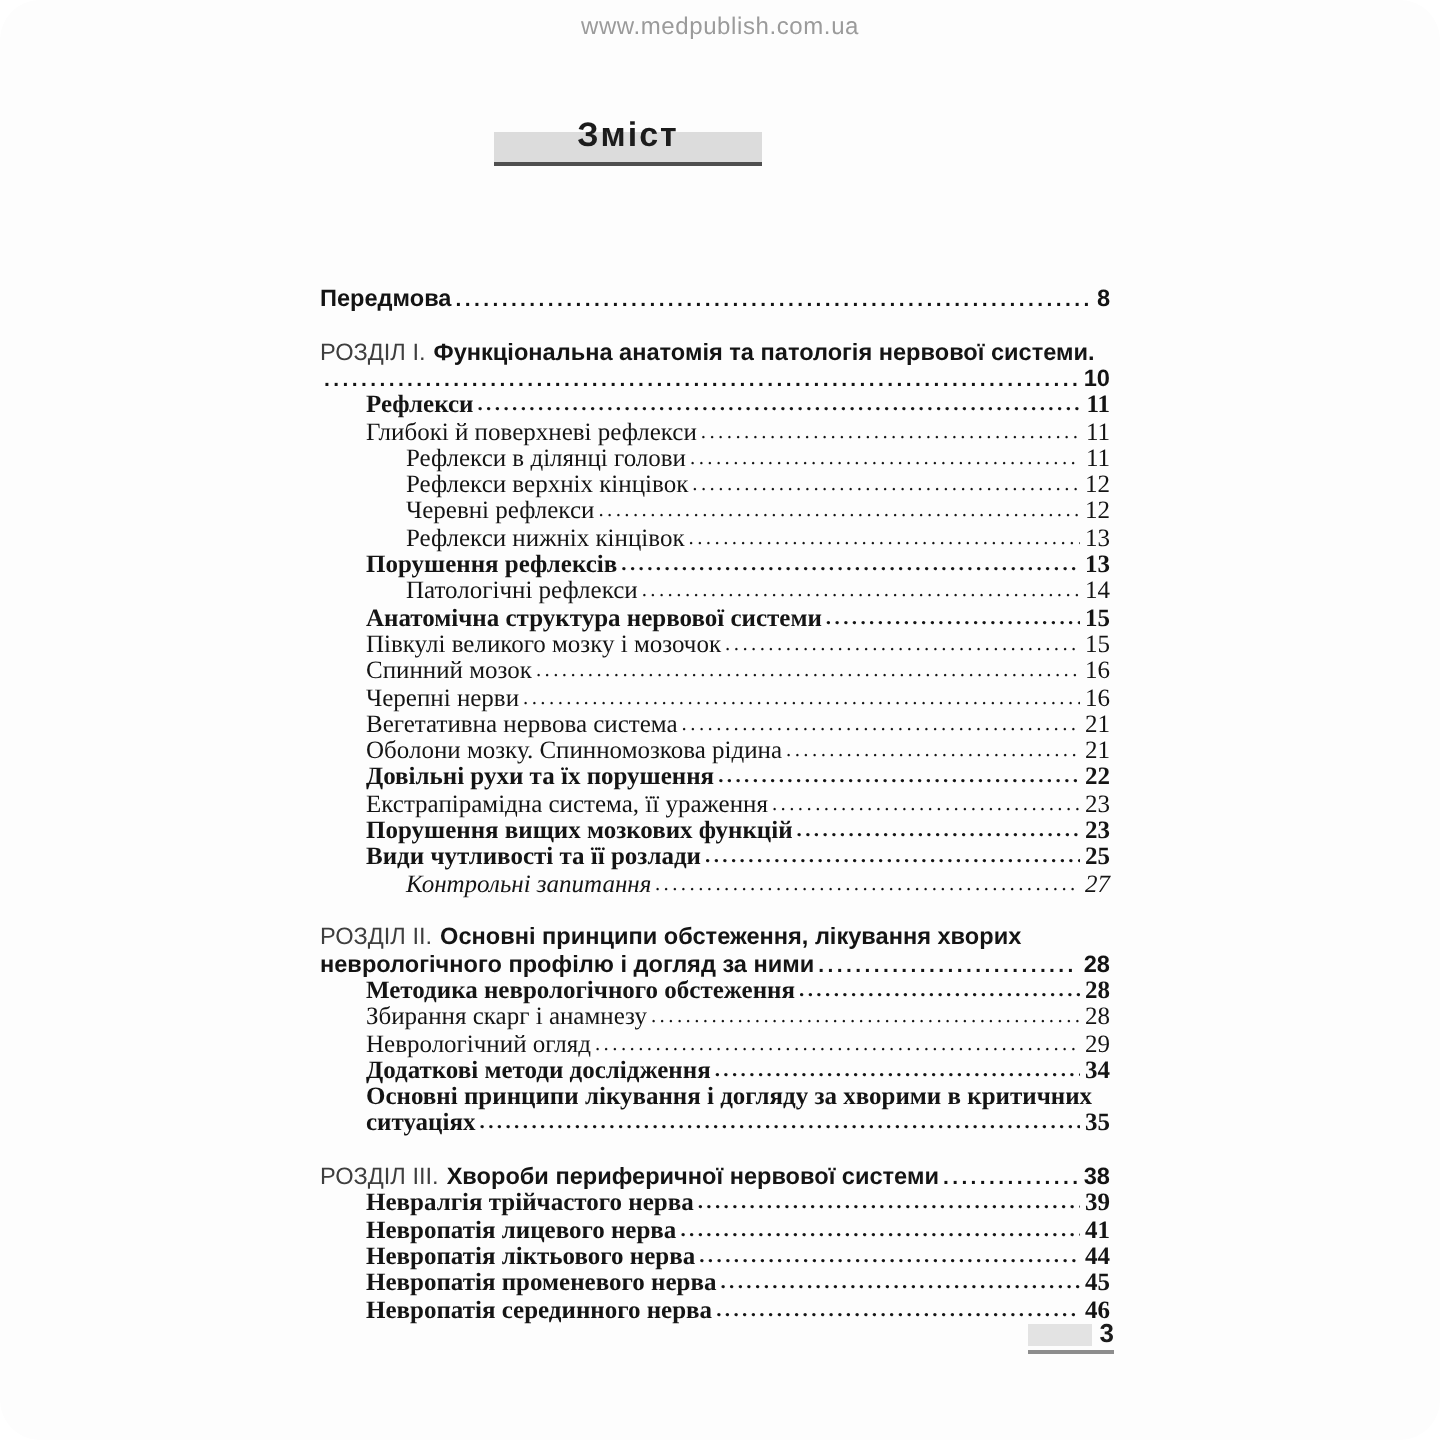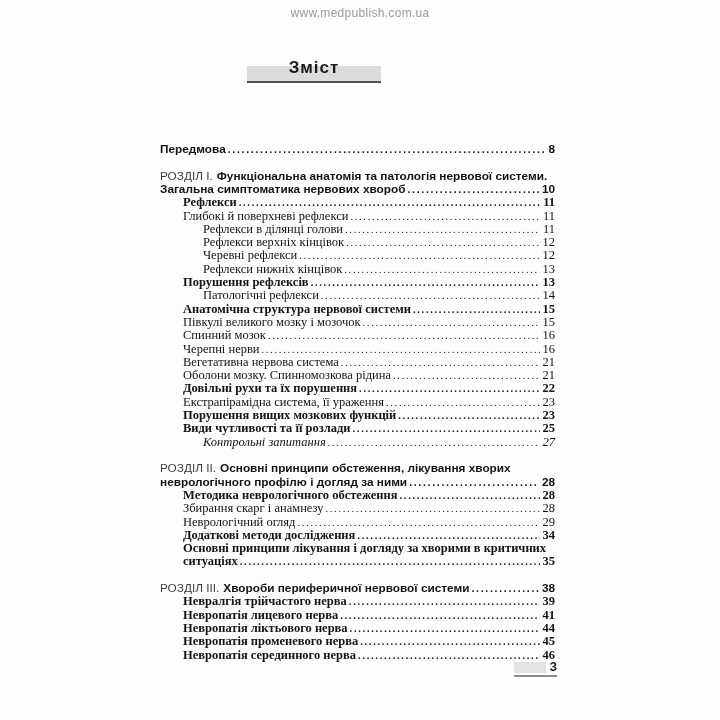--- a/index.html
+++ b/index.html
@@ -112,21 +112,20 @@
     <span class="pg">8</span>
   </div>
       <div class="row indent-0 sans bold gap">
     <span class="prefix">РОЗДІЛ І.</span>
     <span class="label">Функціональна анатомія та патологія нервової системи.</span>
     <span class="dots hidden"></span>
 
   </div>
       <div class="row indent-0 sans bold">
 
-    <span class="label">Загальна симптоматика нервових хвороб</span>
     <span class="dots"></span>
     <span class="pg">10</span>
   </div>
       <div class="row indent-1 serif bold">
 
     <span class="label">Рефлекси</span>
     <span class="dots"></span>
     <span class="pg">11</span>
   </div>
       <div class="row indent-1 serif normal">

